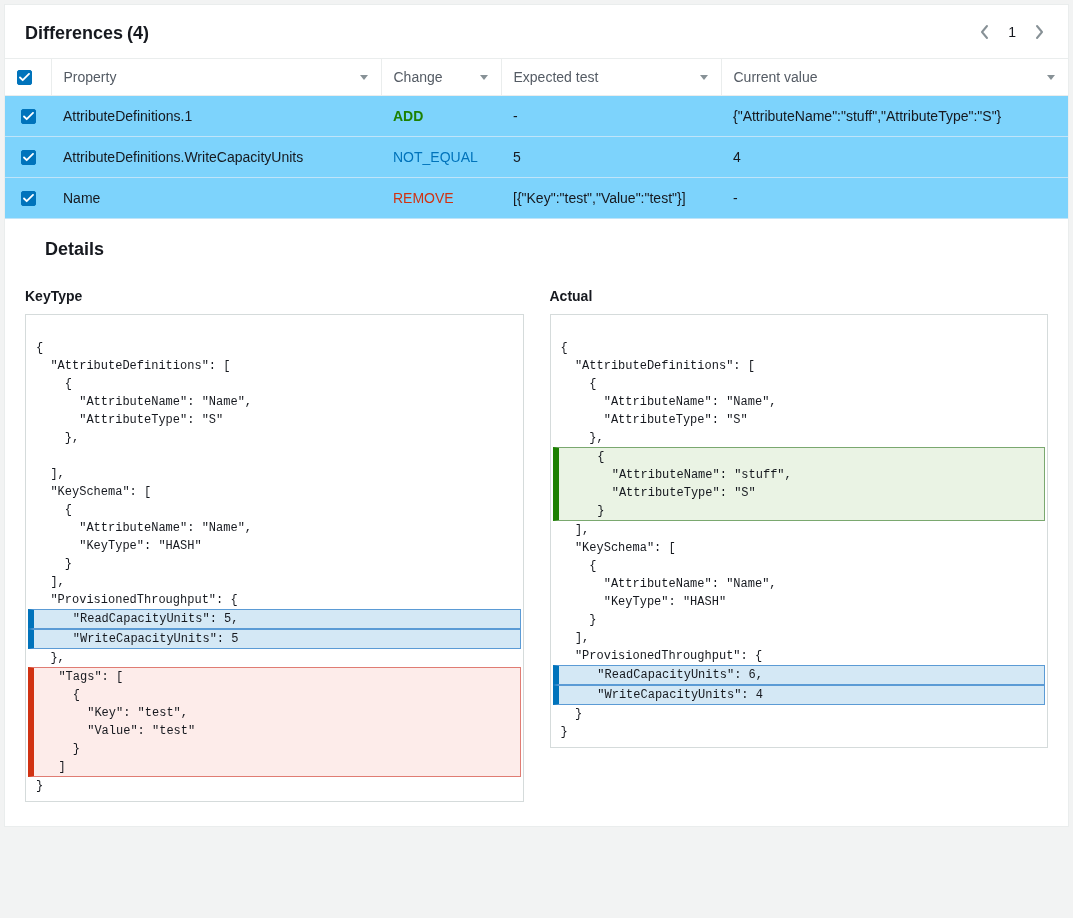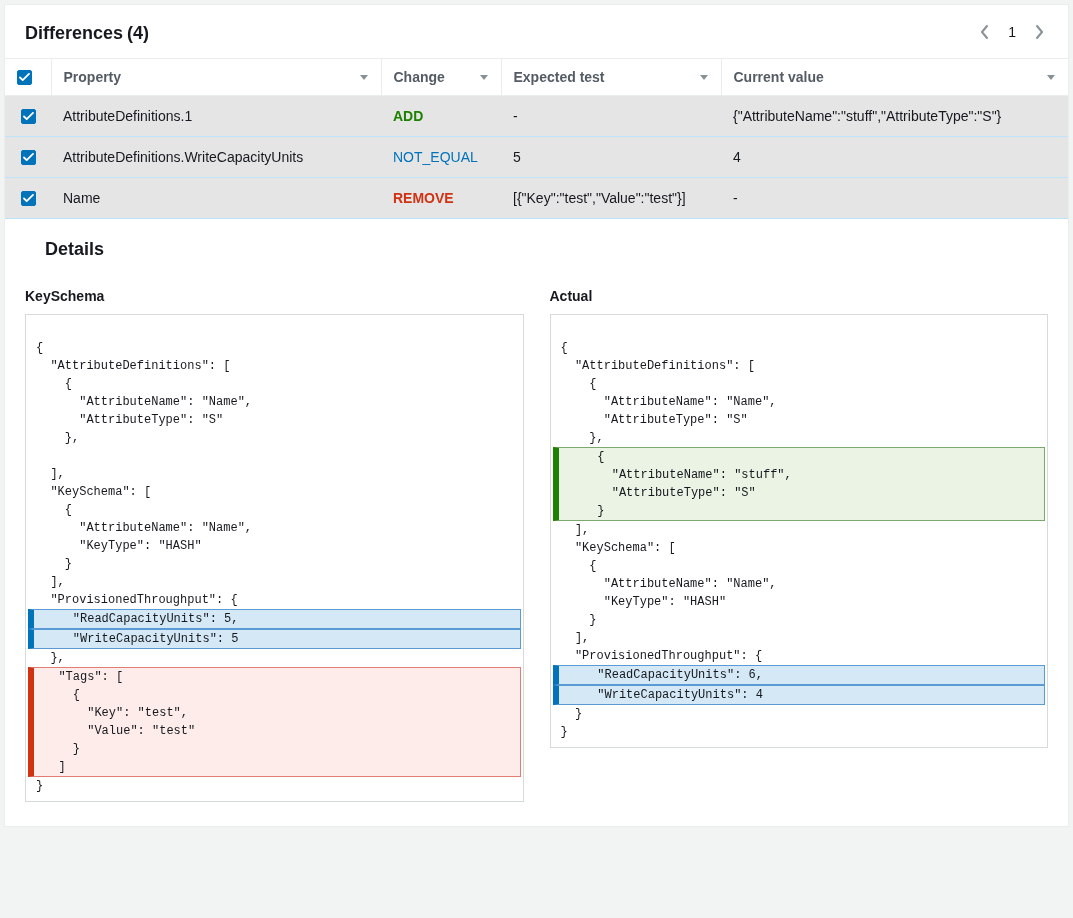--- a/index.html
+++ b/index.html
@@ -33,56 +33,56 @@
   }
   .pager-btn svg { width: 10px; height: 16px; }
   .page-num { font-size: 14px; color: #16191f; font-weight: 400; }
 
   table.diffs {
     width: 100%;
     border-collapse: collapse;
   }
   table.diffs th {
     text-align: left;
-    font-weight: 700;
+    font-weight: 400;
     font-size: 14px;
     color: #545b64;
     padding: 10px 12px;
     border-bottom: 1px solid #eaeded;
     background: #fff;
     position: relative;
   }
   table.diffs td {
     padding: 12px 12px;
     font-size: 14px;
     color: #16191f;
     vertical-align: middle;
   }
   table.diffs tbody tr {
-    background: #e5e5e5;
+    background: #7dd3fc;
   }
   table.diffs tbody tr td {
     border-top: 1px solid #bfe4f9;
     border-bottom: 1px solid #bfe4f9;
   }
   table.diffs tbody tr.first td { border-top: 1px solid #0073bb; }
   table.diffs tbody tr.last td:first-child { border-bottom-left-radius: 0; }
   .col-check { width: 46px; text-align: center; }
   .col-property { width: 330px; }
   .col-change { width: 120px; }
   .col-expected { width: 220px; }
   .chk {
     width: 15px; height: 15px; border: 1px solid #0073bb; background: #0073bb;
     display: inline-flex; align-items: center; justify-content: center; border-radius: 2px;
     cursor: pointer;
   }
   .chk svg { width: 11px; height: 9px; stroke: #fff; }
   .change-add { color: #1d8102; font-weight: 700; }
   .change-notequal { color: #0073bb; font-weight: 400; }
-  .change-remove { color: #d13212; font-weight: 700; }
+  .change-remove { color: #d13212; font-weight: 400; }
 
   .details-section {
     padding: 20px 20px 24px 20px;
   }
   .details-title {
     font-size: 18px;
     font-weight: 700;
     margin-bottom: 28px;
     margin-left: 20px;
   }
@@ -240,21 +240,21 @@
           <td>[{"Key":"test","Value":"test"}]</td>
           <td>-</td>
         </tr>
       </tbody>
   </table>
 
   <div class="details-section">
     <div class="details-title">Details</div>
     <div class="details-cols">
       <div class="details-col">
-        <div class="details-col-title">KeySchema</div>
+        <div class="details-col-title">KeyType</div>
         <div class="code-block" id="expected-code"><div class="code-line">&nbsp;</div><div class="code-line">{</div><div class="code-line">  "AttributeDefinitions": [</div><div class="code-line">    {</div><div class="code-line">      "AttributeName": "Name",</div><div class="code-line">      "AttributeType": "S"</div><div class="code-line">    },</div><div class="code-line">&nbsp;</div><div class="code-line">  ],</div><div class="code-line">  "KeySchema": [</div><div class="code-line">    {</div><div class="code-line">      "AttributeName": "Name",</div><div class="code-line">      "KeyType": "HASH"</div><div class="code-line">    }</div><div class="code-line">  ],</div><div class="code-line">  "ProvisionedThroughput": {</div><div class="hl-blue">    "ReadCapacityUnits": 5,</div><div class="hl-blue">    "WriteCapacityUnits": 5</div><div class="code-line">  },</div><div class="hl-red-block"><div>  "Tags": [</div><div>    {</div><div>      "Key": "test",</div><div>      "Value": "test"</div><div>    }</div><div>  ]</div></div><div class="code-line">}</div></div>
       </div>
       <div class="details-col">
         <div class="details-col-title">Actual</div>
         <div class="code-block" id="actual-code"><div class="code-line">&nbsp;</div><div class="code-line">{</div><div class="code-line">  "AttributeDefinitions": [</div><div class="code-line">    {</div><div class="code-line">      "AttributeName": "Name",</div><div class="code-line">      "AttributeType": "S"</div><div class="code-line">    },</div><div class="hl-green-block"><div>    {</div><div>      "AttributeName": "stuff",</div><div>      "AttributeType": "S"</div><div>    }</div></div><div class="code-line">  ],</div><div class="code-line">  "KeySchema": [</div><div class="code-line">    {</div><div class="code-line">      "AttributeName": "Name",</div><div class="code-line">      "KeyType": "HASH"</div><div class="code-line">    }</div><div class="code-line">  ],</div><div class="code-line">  "ProvisionedThroughput": {</div><div class="hl-blue">    "ReadCapacityUnits": 6,</div><div class="hl-blue">    "WriteCapacityUnits": 4</div><div class="code-line">  }</div><div class="code-line">}</div></div>
       </div>
     </div>
   </div>
 
 </div>

